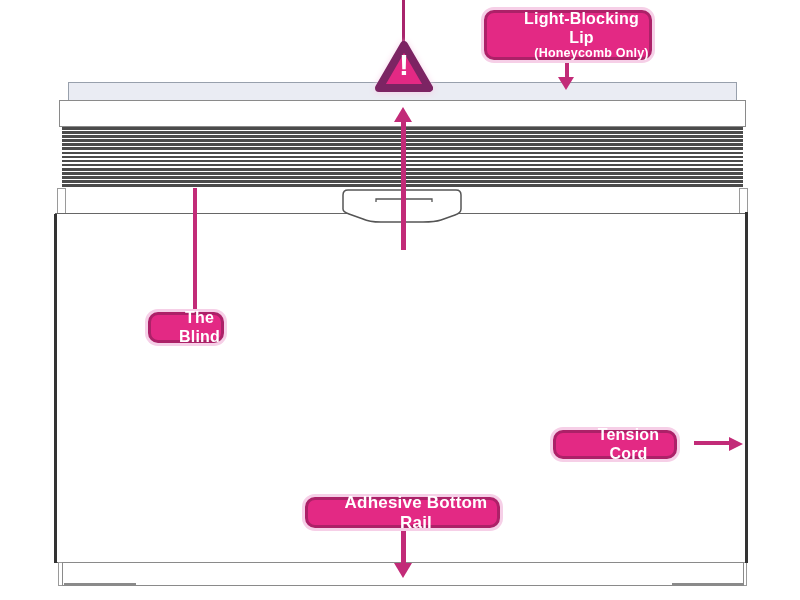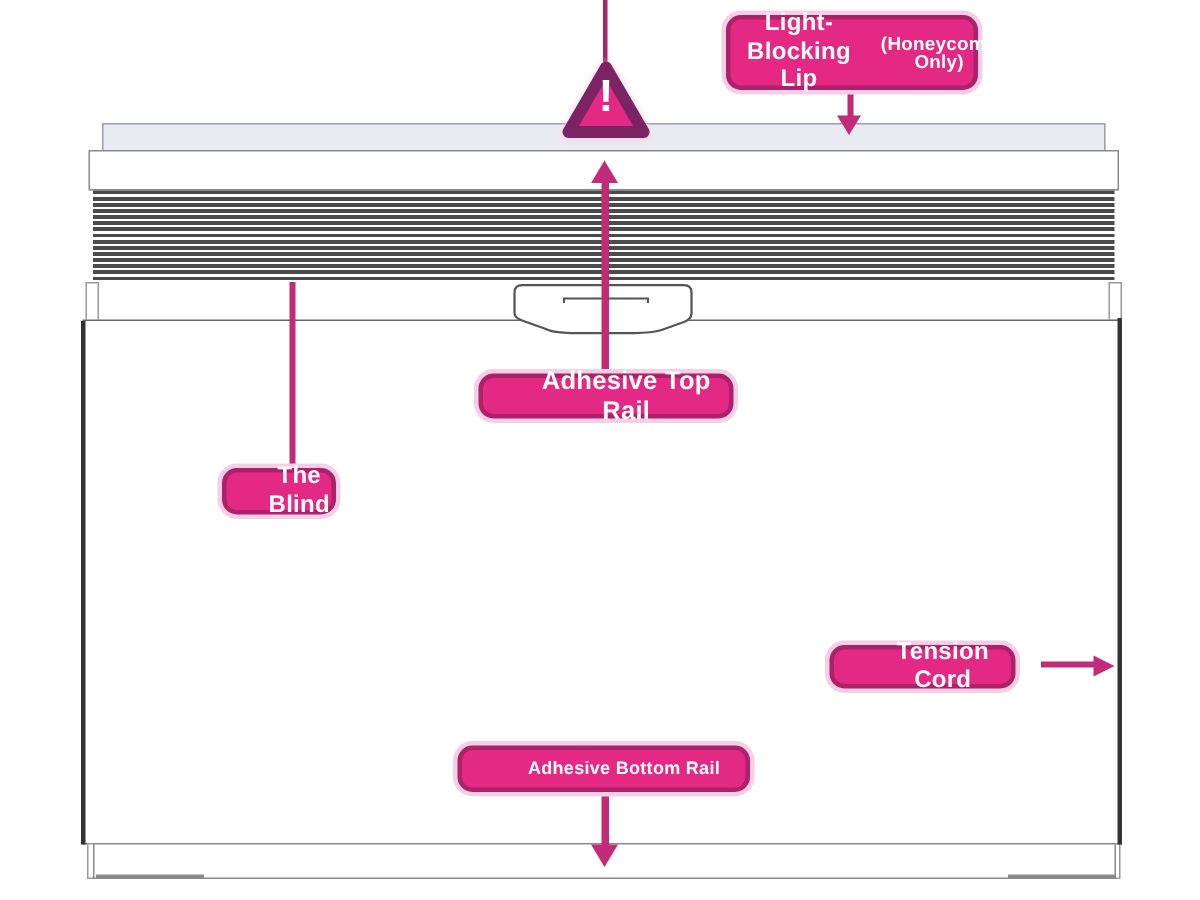--- a/index.html
+++ b/index.html
@@ -35,29 +35,29 @@
 
   
   .warning{left:374px;top:38px;width:60px;height:60px;z-index:7;
        filter:drop-shadow(0 1px 3px var(--label-glow));}
   .warn-glyph{left:374px;top:50px;width:60px;text-align:center;color:#fff;font-weight:bold;
        font-size:30px;line-height:1;z-index:8;}
 
   
   .callout{background:var(--label-fill);border:3px solid var(--label-border);border-radius:10px;
        box-shadow:0 0 0 3px var(--label-glow);color:#fff;font-weight:bold;text-align:center;
-       display:flex;flex-direction:row;align-items:center;justify-content:center;
+       display:flex;flex-direction:column;align-items:center;justify-content:center;
        box-sizing:border-box;z-index:10;letter-spacing:.2px;padding-left:27px;}
   .co-title{line-height:1.15;}
   .co-sub{line-height:1;font-size:12.5px;margin-left:20px;}
   .co-lip{left:484px;top:10px;width:168px;height:50px;font-size:16px;}
   .co-toprail{left:319px;top:249px;width:170px;height:30px;font-size:17px;}
   .co-blind{left:148px;top:312px;width:76px;height:31px;font-size:16px;}
   .co-tension{left:553px;top:430px;width:124px;height:29px;font-size:16px;}
-  .co-botrail{left:305px;top:497px;width:195px;height:31px;font-size:12px;}
+  .co-botrail{left:305px;top:497px;width:195px;height:31px;font-size:17px;}
 
   
   .pline{background:var(--pointer);}
   .pl-lip{left:565px;top:59px;width:4px;height:19px;z-index:9;}
   .ah-lip{left:558px;top:77px;width:0;height:0;z-index:9;
        border-left:8px solid transparent;border-right:8px solid transparent;
        border-top:13px solid var(--pointer);}
   .pl-toprail{left:401px;top:122px;width:5px;height:128px;z-index:5;}
   .ah-toprail{left:394px;top:107px;width:0;height:0;z-index:5;
        border-left:9px solid transparent;border-right:9px solid transparent;
@@ -109,23 +109,20 @@
 
   <div class="abs pline pl-lip"></div>
   <div class="abs ah-lip"></div>
   <div class="abs callout co-lip">
     <span class="co-title">Light-Blocking Lip</span>
     <span class="co-sub">(Honeycomb Only)</span>
   </div>
 
   <div class="abs pline pl-toprail"></div>
   <div class="abs ah-toprail"></div>
-  <div class="abs callout co-toprail">
-    <span class="co-title">Adhesive Top Rail</span>
-  </div>
 
   <div class="abs pline pl-blind"></div>
   <div class="abs callout co-blind">
     <span class="co-title">The Blind</span>
   </div>
 
   <div class="abs pline pl-tension"></div>
   <div class="abs ah-tension"></div>
   <div class="abs callout co-tension">
     <span class="co-title">Tension Cord</span>

